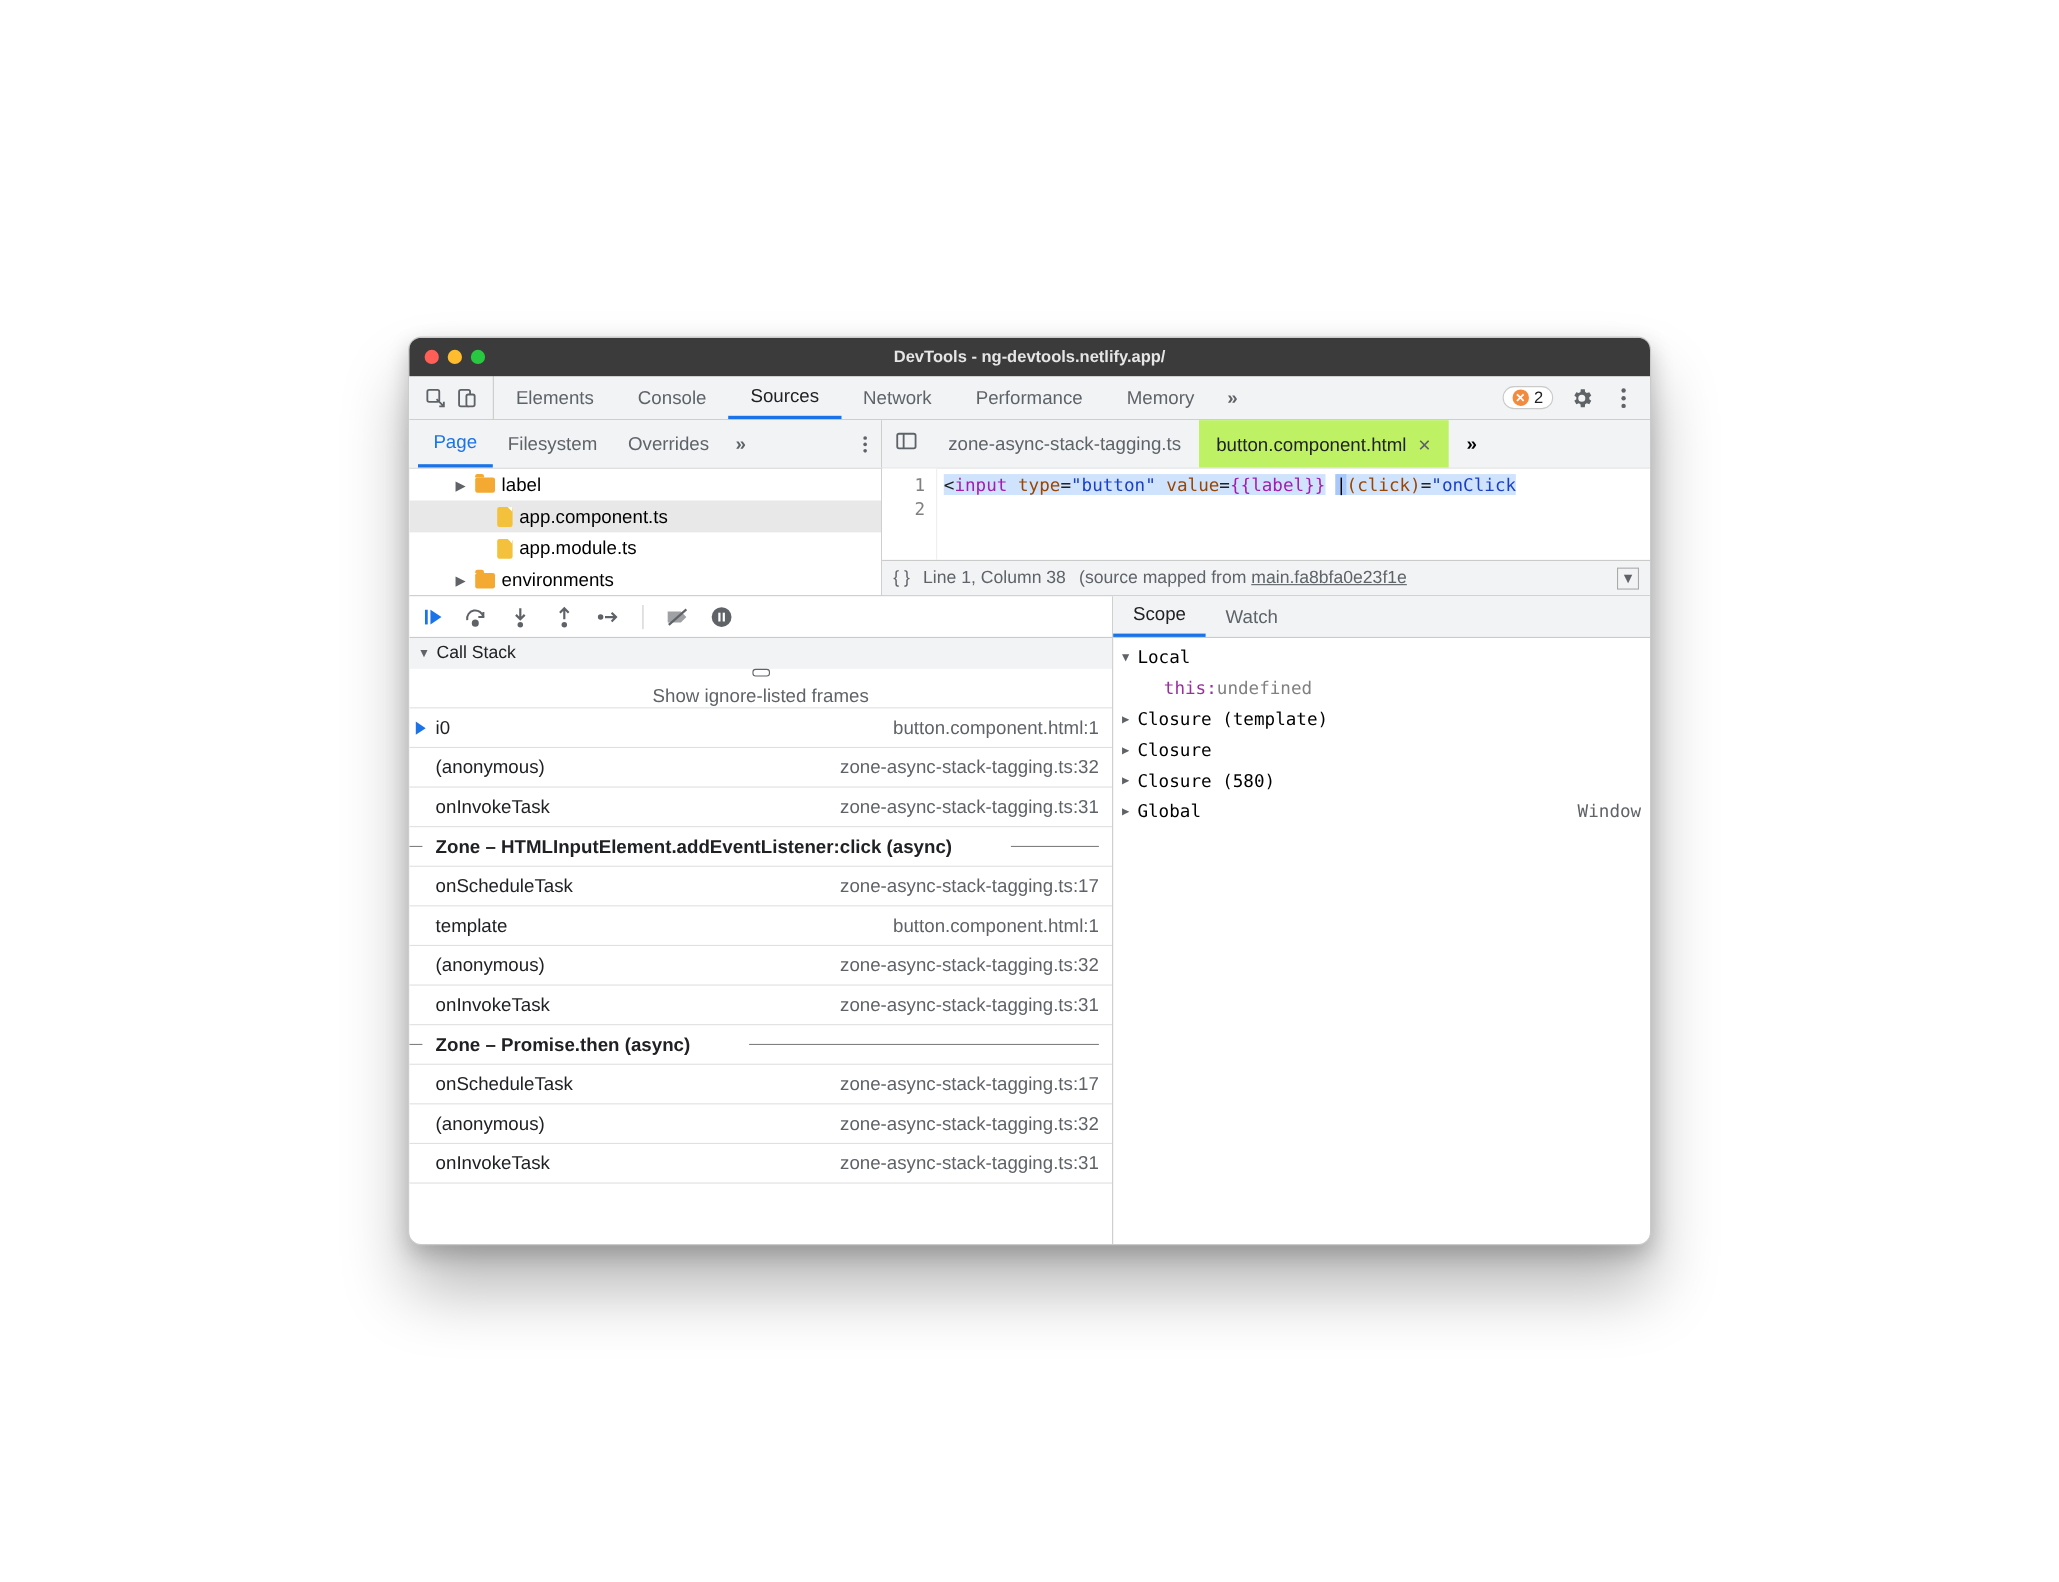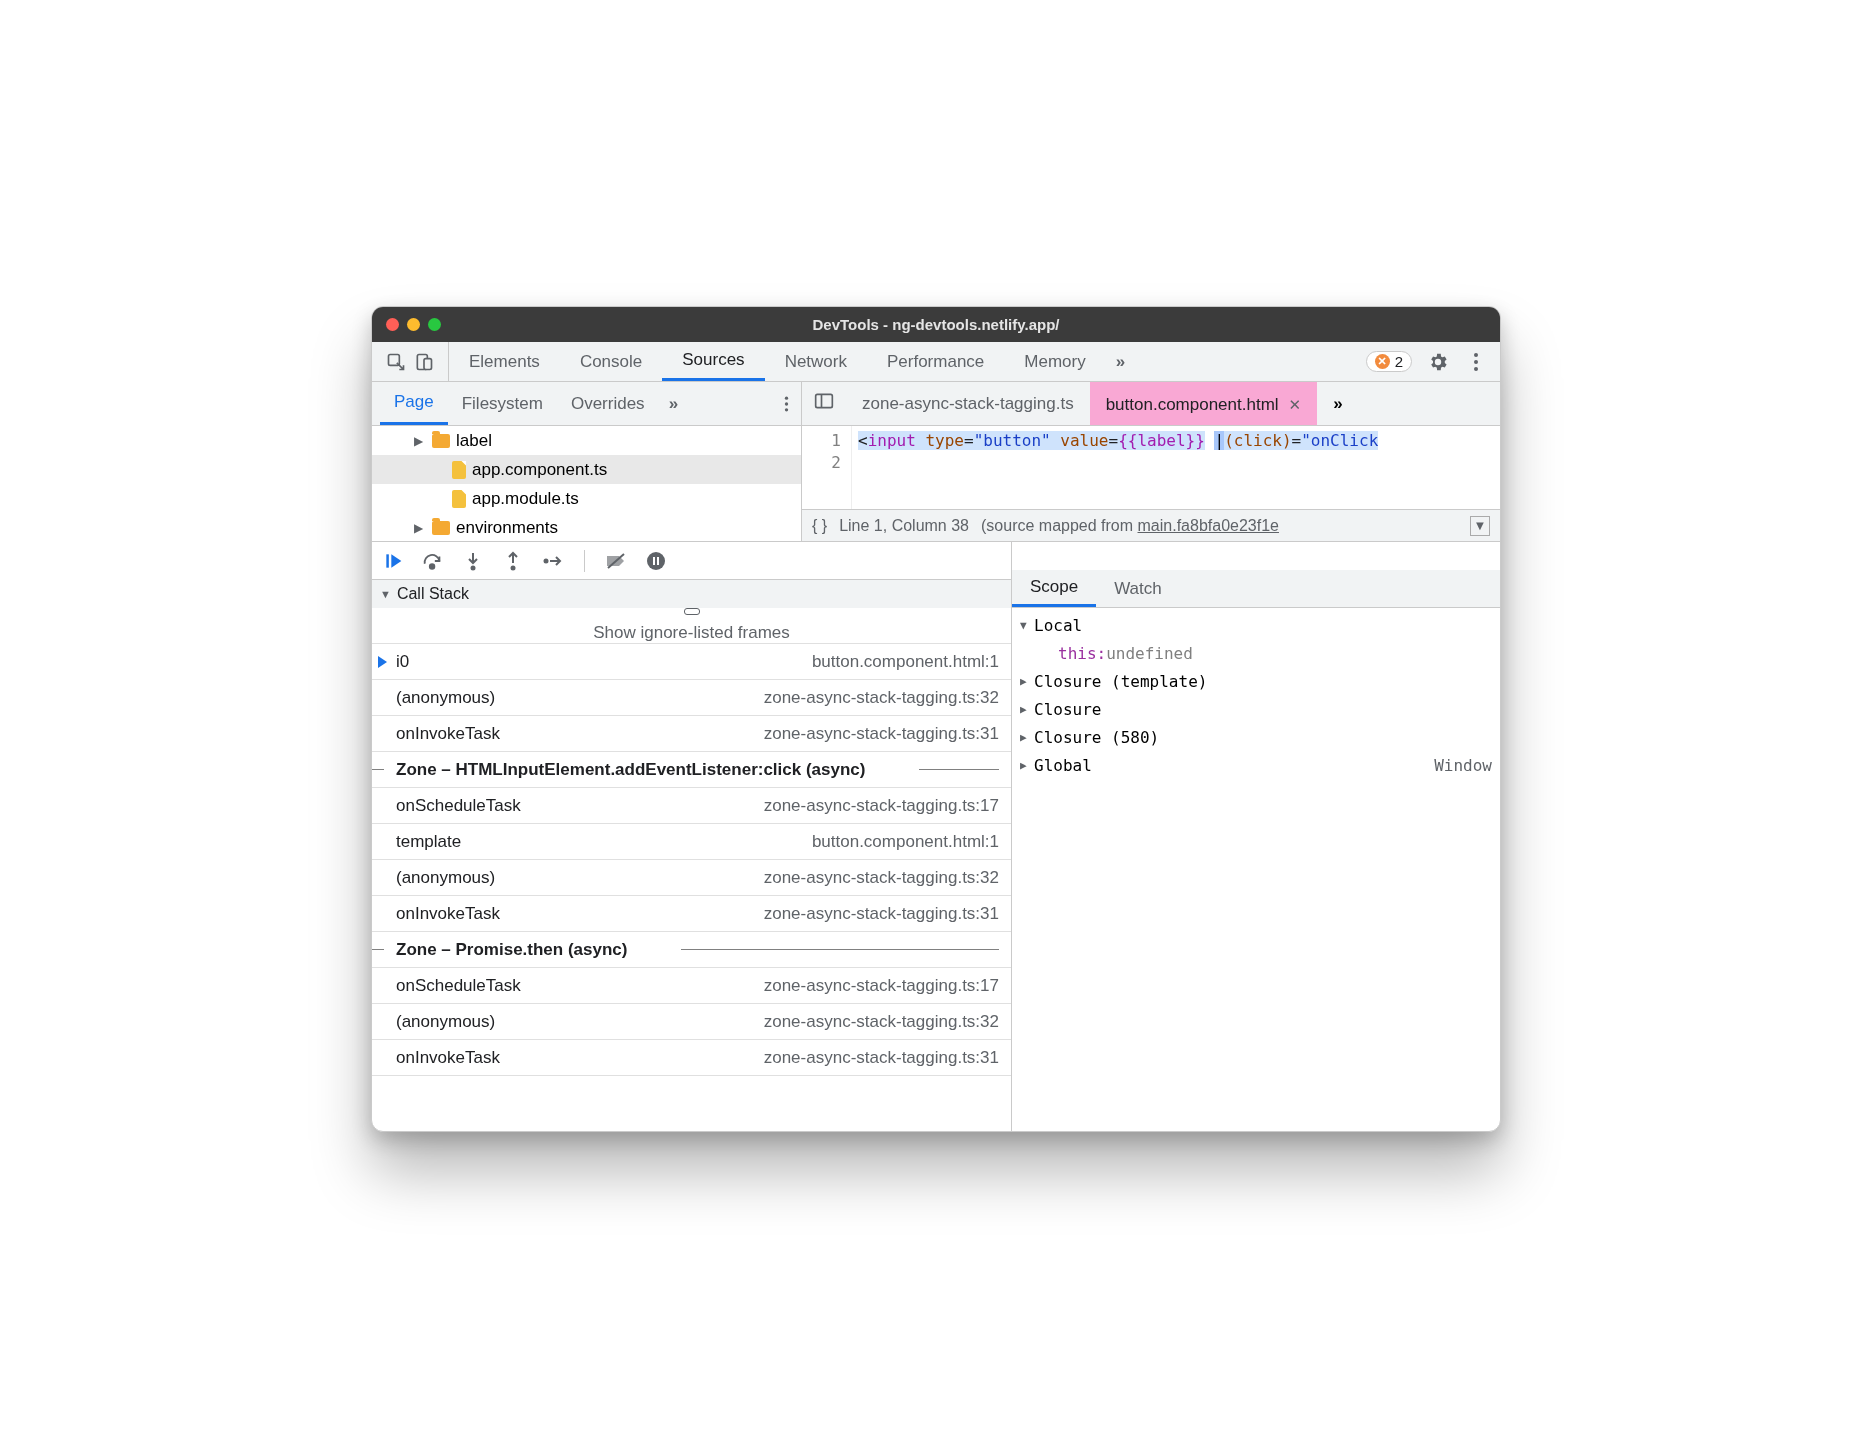--- a/index.html
+++ b/index.html
@@ -64,21 +64,21 @@
   
   .row2 { display:flex; height: 44px; border-bottom: 1px solid #cacaca; }
   .row2-left { width: 430px; background:#f1f3f4; display:flex; align-items:center; font-size:17px; color:#5f6368; border-right:1px solid #cacaca;}
   .sub-tabs { display:flex; height:100%; align-items:stretch; padding-left:8px;}
   .sub-tab { padding:0 14px; display:flex; align-items:center; cursor:pointer;}
   .sub-tab.active { color:#1a73e8; border-bottom: 3px solid #1a73e8; }
   .chev { padding:0 10px; display:flex; align-items:center; font-weight:700;}
   .vdots { padding:0 12px; display:flex; align-items:center; margin-left:auto;}
   .row2-right { flex:1; background:#f1f3f4; display:flex; align-items:center; font-size:17px;}
   .file-tab { padding:0 16px; height:100%; display:flex; align-items:center; gap:10px; color:#5f6368; cursor:pointer;}
-  .file-tab.active { background:#f9a8d4; color:#202124; border-top:2px solid transparent;}
+  .file-tab.active { background:#bef264; color:#202124; border-top:2px solid transparent;}
   .close-x { color:#5f6368; font-size:15px;}
   .sidebar-toggle-icon { padding:0 12px; color:#5f6368;}
 
   
   .row3 { display:flex; height: 116px; border-bottom:1px solid #cacaca;}
   .row3-left { width:430px; border-right:1px solid #cacaca; overflow:hidden; font-size:17px;}
   .tree-row { display:flex; align-items:center; height:29px; padding-left:32px; gap:6px;}
   .tree-row.selected { background:#e8e8e8;}
   .tree-row .arrow { font-size:12px; color:#5f6368; width:12px;}
   .folder-icon { width:18px; height:14px; background:#f4a933; border-radius:2px; position:relative;}
@@ -114,21 +114,21 @@
   .checkbox { width:16px; height:16px; border:1.5px solid #5f6368; border-radius:3px;}
   .stack-list { flex:1; overflow:auto;}
   .stack-row { height:36px; border-bottom:1px solid #e0e0e0; display:flex; align-items:center; padding:0 12px 0 24px; color:#202124; position:relative;}
   .stack-row .loc { margin-left:auto; color:#5f6368;}
   .stack-row.active::before { content:""; position:absolute; left:6px; width:0; height:0; border-top:6px solid transparent; border-bottom:6px solid transparent; border-left:9px solid #1a73e8;}
   .stack-row.async { font-weight:600;gap:44px; }
   .stack-row.async .rule { flex:1; height:1px; background:#808080; margin-left:10px;}
   .stack-row.async-left::before{content:""; position:absolute; left:0; width:12px; height:1px; background:#808080;}
   
   .row4-right { flex:1; display:flex; flex-direction:column; font-size:17px;}
-  .scope-tabs { height:38px; background:#f1f3f4; border-bottom:1px solid #cacaca; display:flex; align-items:stretch;margin-top:28px;}
+  .scope-tabs { height:38px; background:#f1f3f4; border-bottom:1px solid #cacaca; display:flex; align-items:stretch;}
   .scope-tab { padding:0 18px; display:flex; align-items:center; color:#5f6368; cursor:pointer;}
   .scope-tab.active { color:#202124; border-bottom:3px solid #1a73e8;}
   .scope-body { flex:1; padding:4px 8px; font-family: Menlo, Consolas, monospace; font-size:16px; line-height:28px;}
   .scope-line { display:flex; align-items:center;}
   .scope-line .tri { width:14px; font-size:11px; color:#5f6368;}
   .scope-line .val { margin-left:auto; color:#5f6368; font-family: Menlo, Consolas, monospace;}
   .scope-key { color:#9a2f9f; }
   .scope-undef { color:#808080;}
   .indent { padding-left:24px;}
 </style>

